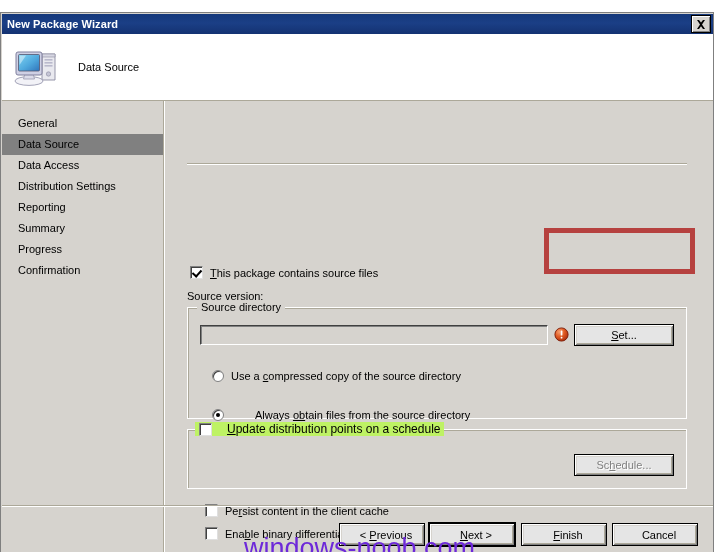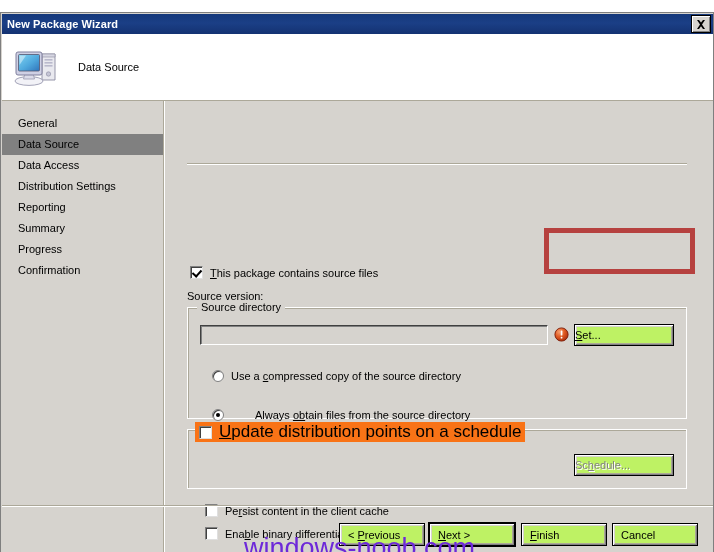--- a/index.html
+++ b/index.html
@@ -208,26 +208,26 @@
     position: absolute;
     top: -7px; left: 9px;
     background: #d6d3ce;
     padding: 0 4px;
     font-size: 11px;
     white-space: nowrap;
   }
   .group-title-chk {
     position: absolute;
     top: -8px; left: 7px;
-    background: #f97316;
+    background: #bef264;
     padding: 0 4px;
     display: flex;
     align-items: center;
-    gap: 7px;
-    font-size: 17px;
+    gap: 15px;
+    font-size: 12px;
     white-space: nowrap;
   }
 
   #group-source-directory { left: 21px; top: 206px; width: 500px; height: 112px; }
   #group-update-schedule  { left: 21px; top: 328px; width: 500px; height: 60px; }
 
   
   .textbox {
     position: absolute;
     background: #d6d3ce;
@@ -239,31 +239,32 @@
     font-size: 11px;
     padding: 2px 3px;
     color: #000000;
     outline: none;
     font-family: "Liberation Sans", sans-serif;
   }
   #source-dir-input { left: 12px; top: 17px; width: 348px; height: 20px; }
 
   
   .btn {
-    background: #bef264;
+    background: #e5e5e5;
     border: 1px solid #000000;
     box-shadow: inset 1px 1px 0 #ffffff, inset -1px -1px 0 #808080,
                 inset 2px 2px 0 #d6d3ce, inset -2px -2px 0 #aca899;
     box-sizing: border-box;
     font-family: "Liberation Sans", sans-serif;
     font-size: 11px;
     color: #000000;
     cursor: pointer;
     display: flex;
     align-items: center;
+    justify-content: center;
     padding: 0;
   }
   .btn.default {
     box-shadow: inset 1px 1px 0 #ffffff, inset -1px -1px 0 #808080,
                 inset 2px 2px 0 #d6d3ce, inset -2px -2px 0 #aca899,
                 0 0 0 1px #000000;
   }
   .btn.disabled {
     color: #808080;
     text-shadow: 1px 1px 0 #ffffff;

